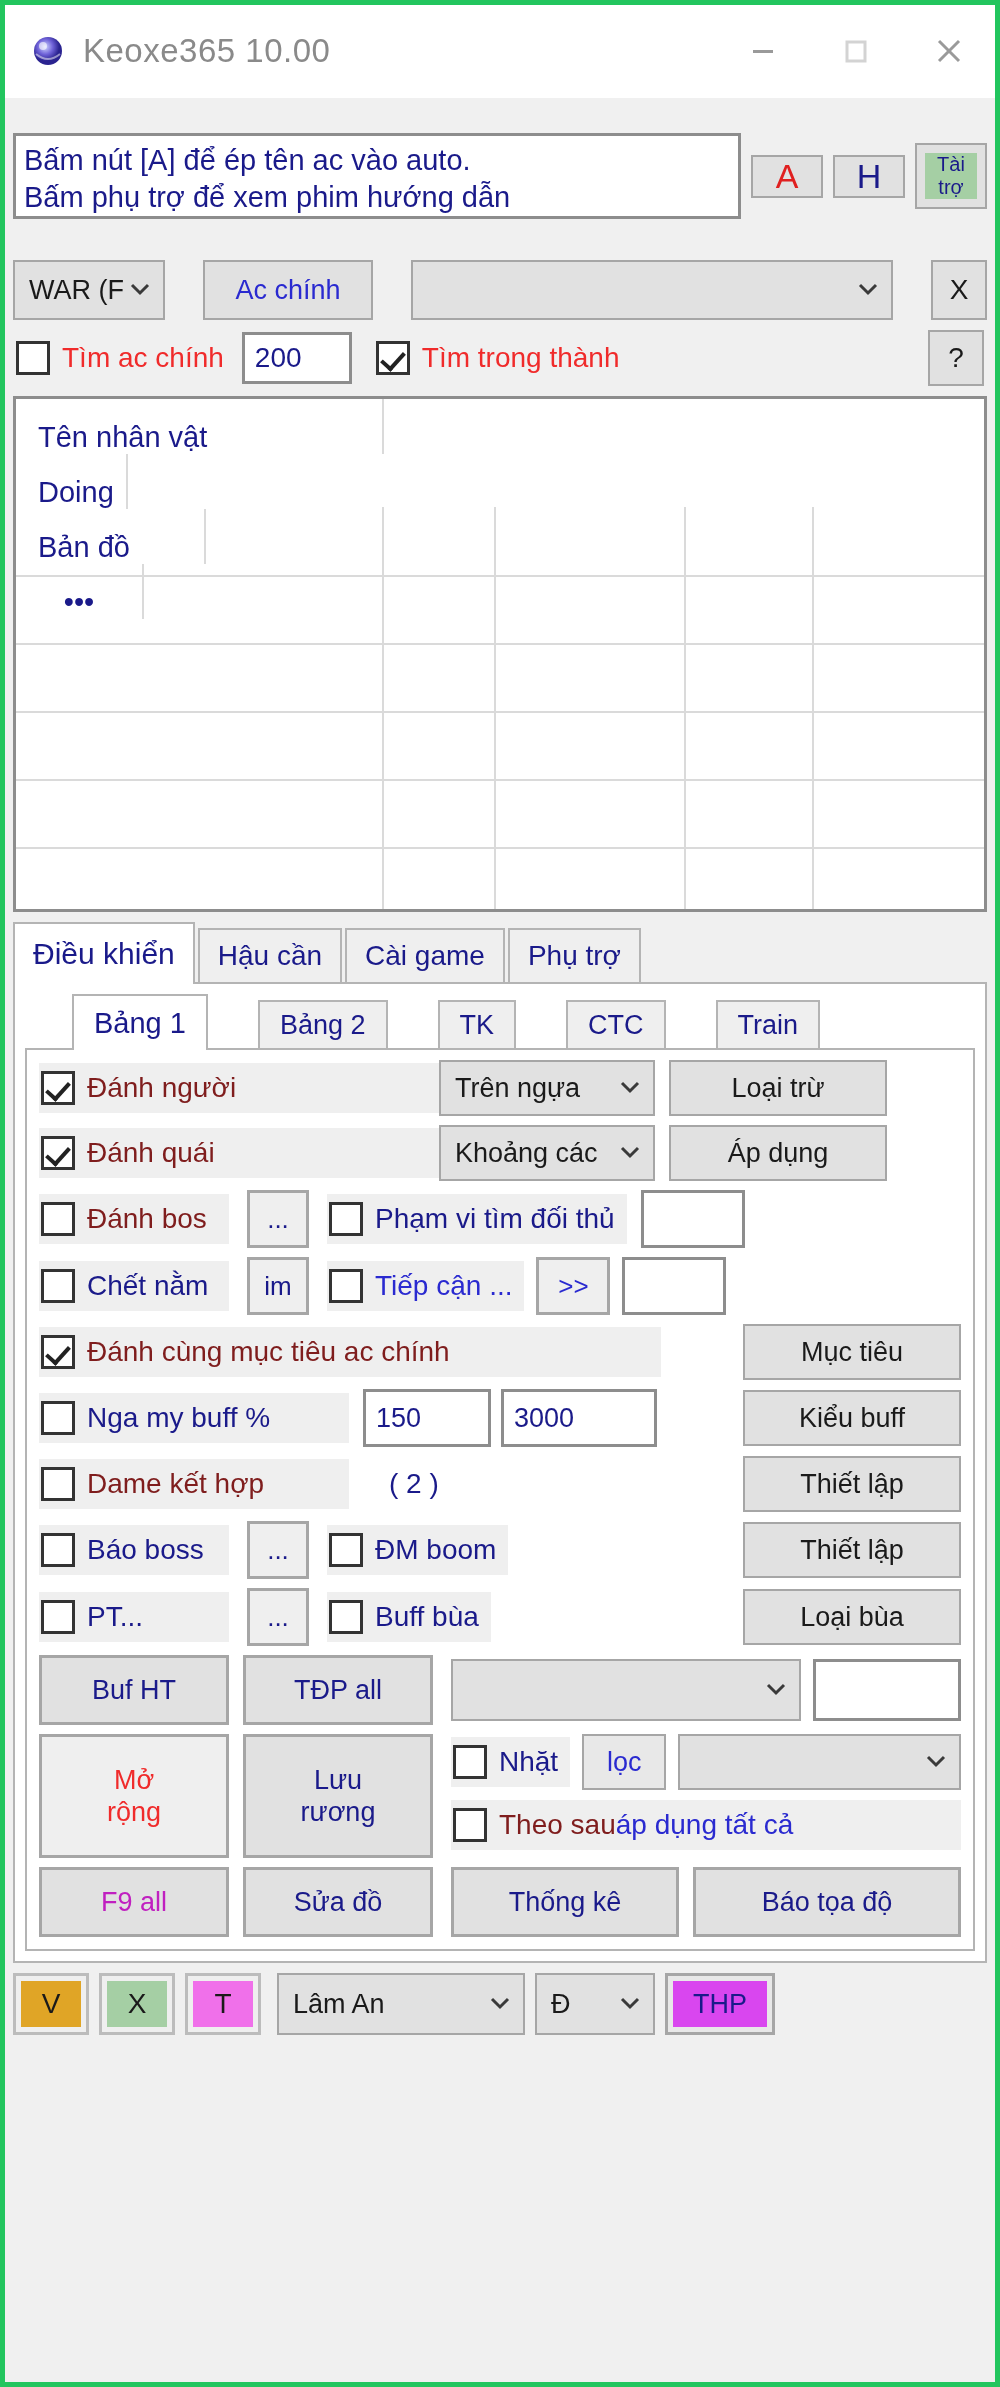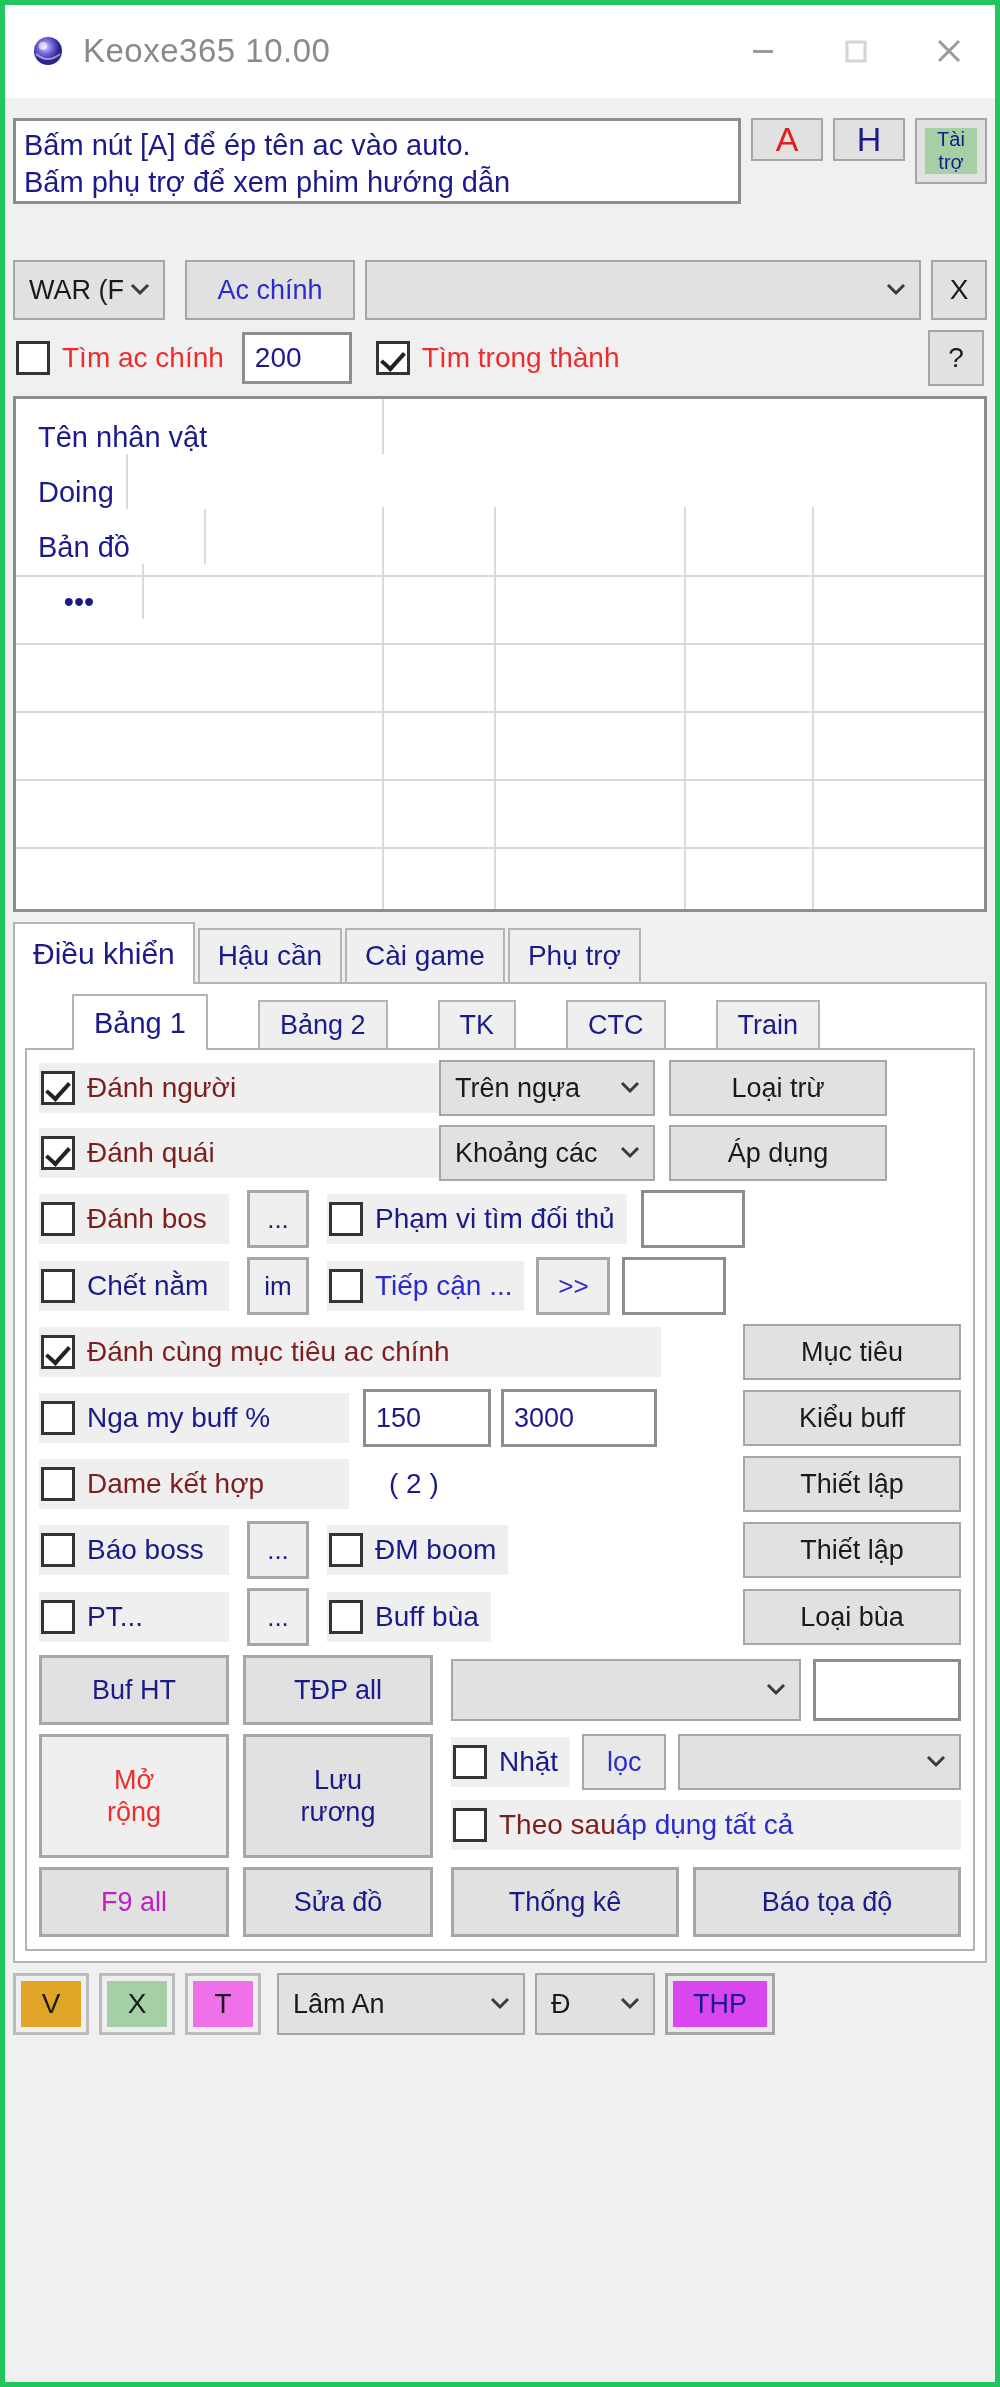--- a/index.html
+++ b/index.html
@@ -59,21 +59,21 @@
     justify-content: center;
     background: #ffffff;
   }
   .win-btn svg { display:block; }
 
   
   .header-row {
     display: flex;
     padding: 16px 8px;
     margin-top: 4px;
-    align-items: flex-start;
+    align-items: center;
     height: 148px;
     box-sizing: border-box;
   }
   .msg-box {
     flex: 1 1 auto;
     background: #ffffff;
     border: 3px solid #8d8d8d;
     box-sizing: border-box;
     padding: 6px 8px 0 8px;
     overflow: hidden;
@@ -113,20 +113,21 @@
     color: #1a1a8a;
   }
 
   
   .select-row {
     display: flex;
     align-items: center;
     padding: 0 8px;
     margin-top: 10px;
     height: 60px;
+    gap: 28px;
   }
   .combo {
     background: #e1e1e1;
     border: 2px solid #a6a6a6;
     box-sizing: border-box;
     height: 60px;
     display: flex;
     align-items: center;
     padding-left: 14px;
     padding-right: 8px;
@@ -136,21 +137,21 @@
     white-space: nowrap;
     overflow: hidden;
   }
   .combo .chev {
     margin-left: auto;
     flex: 0 0 auto;
   }
   .combo-war { width: 152px; }
   .btn-acchinh {
     width: 170px;
-    margin-left: 20px;
+    margin-left: 10px;
     background: #e1e1e1;
     border: 2px solid #a6a6a6;
     height: 60px;
     box-sizing: border-box;
     display: flex;
     align-items: center;
     justify-content: center;
     font-size: 27px;
     color: #2a2ad0;
   }

